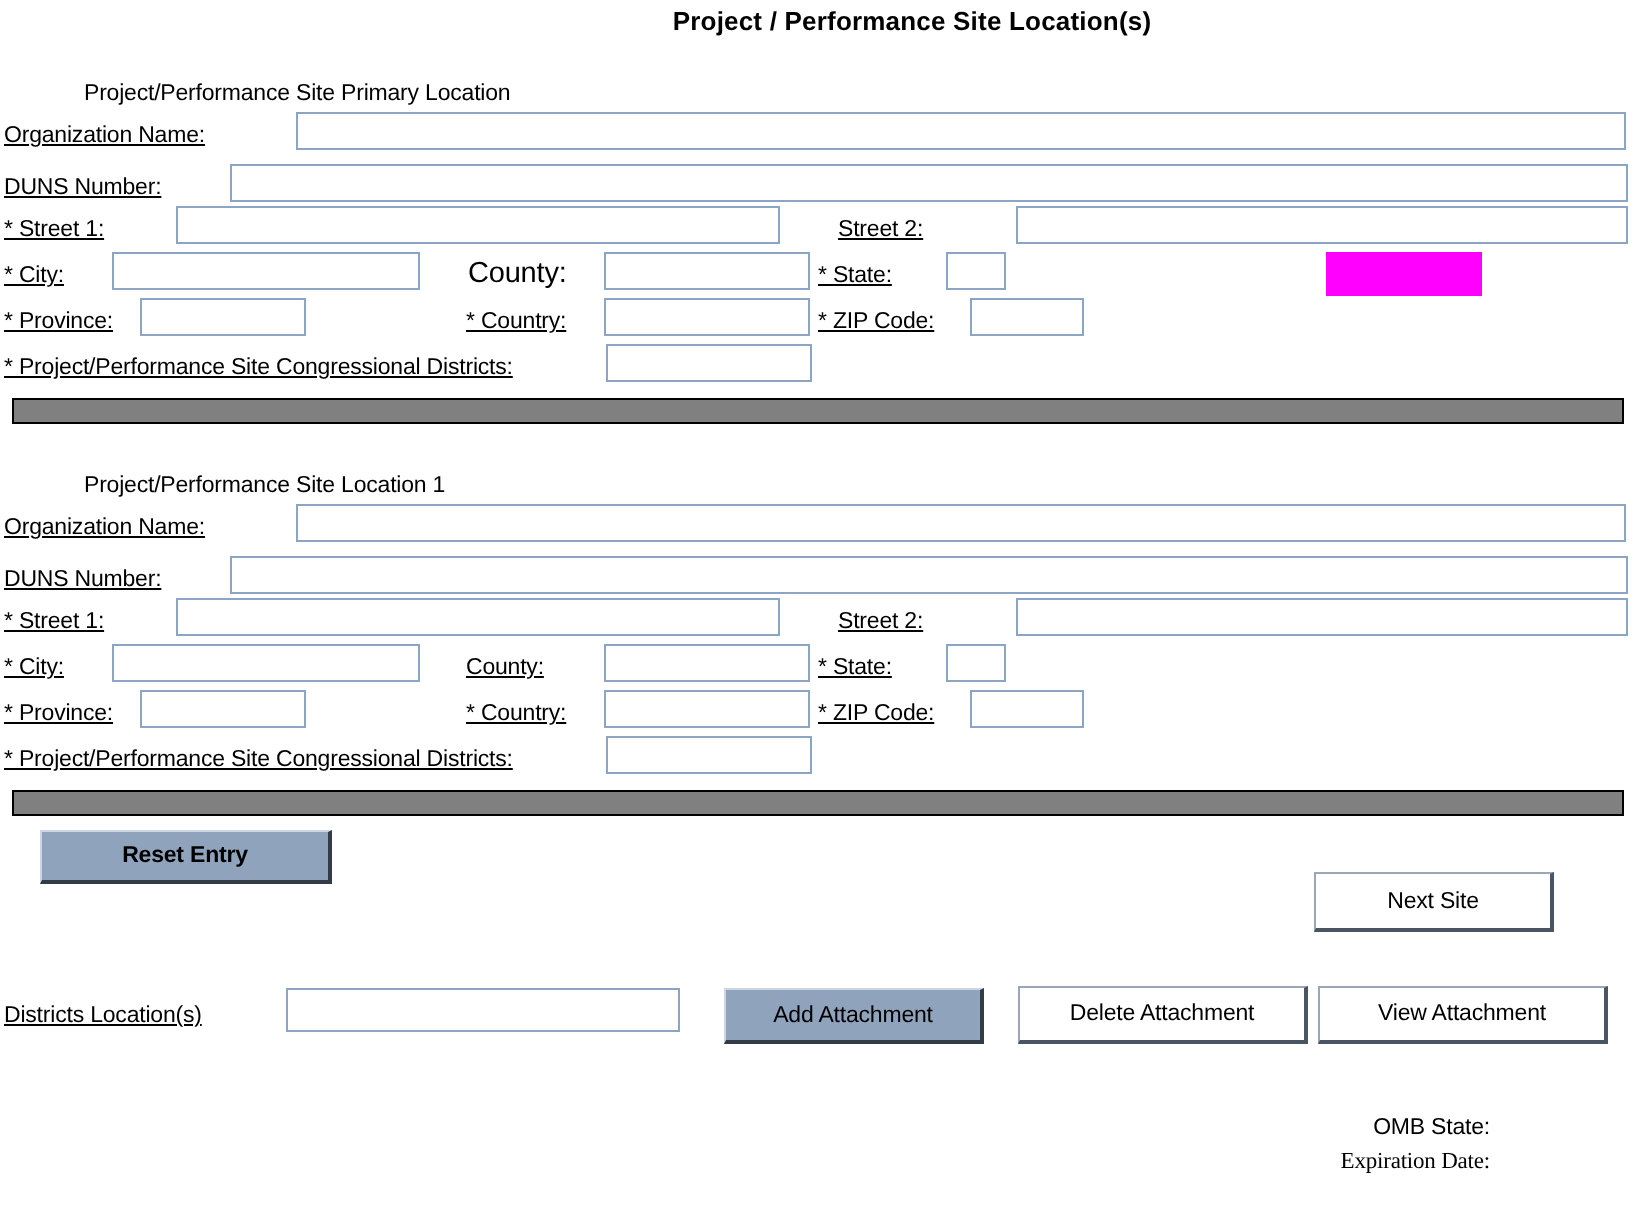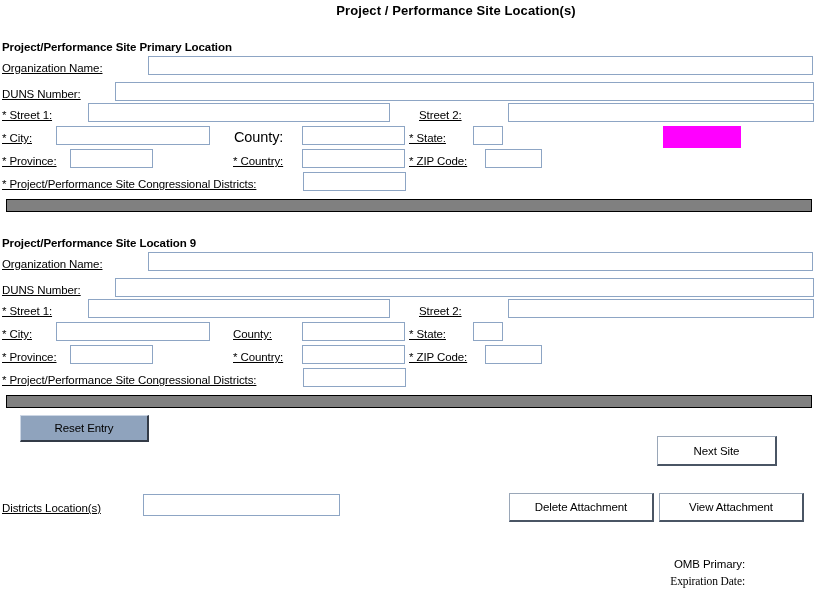--- a/index.html
+++ b/index.html
@@ -30,23 +30,24 @@
     font-size: 13px;
     font-weight: bold;
     letter-spacing: 0.1px;
     white-space: nowrap;
     padding-left: 47px;
   }
 
   
   .section-heading {
     font-size: 11.5px;
-    font-weight: bold;
-    white-space: nowrap;
-    letter-spacing: -0.1px;
+    font-weight: normal;
+    white-space: nowrap;
+    letter-spacing: -0.1px;
+    margin-left: 40px;
   }
 
   
   .lbl {
     font-size: 11.5px;
     white-space: nowrap;
     letter-spacing: -0.1px;
     color: #000;
     text-decoration: underline;
   }
@@ -156,21 +157,21 @@
   <div class="abs lbl" style="left:233px; top:155px;">* Country:</div>
   <input class="abs fld" style="left: 302px; top: 149px; width: 103px; height: 19px;" type="text" value="">
   <div class="abs lbl" style="left:409px; top:155px;">* ZIP Code:</div>
   <input class="abs fld" style="left: 485px; top: 149px; width: 57px; height: 19px;" type="text" value="">
 
   <div class="abs lbl" style="left:2px; top:178px;">* Project/Performance Site Congressional Districts:</div>
   <input class="abs fld" style="left: 303px; top: 172px; width: 103px; height: 19px;" type="text" value="">
 
   <div class="abs sep-bar" style="left:6px; top:199px; width:806px; height:13px;"></div>
 
-  <div class="abs section-heading" style="left:2px; top:237px;">Project/Performance Site Location 9</div>
+  <div class="abs section-heading" style="left:2px; top:237px;">Project/Performance Site Location 1</div>
 
   <div class="abs lbl" style="left:2px; top:258px;">Organization Name:</div>
   <input class="abs fld" style="left: 148px; top: 252px; width: 665px; height: 19px;" type="text" value="">
 
   <div class="abs lbl" style="left:2px; top:284px;">DUNS Number:</div>
   <input class="abs fld" style="left: 115px; top: 278px; width: 699px; height: 19px;" type="text" value="">
 
   <div class="abs lbl" style="left:2px; top:305px;">* Street 1:</div>
   <input class="abs fld" style="left: 88px; top: 299px; width: 302px; height: 19px;" type="text" value="">
   <div class="abs lbl" style="left:419px; top:305px;">Street 2:</div>
@@ -188,36 +189,39 @@
   <div class="abs lbl" style="left:233px; top:351px;">* Country:</div>
   <input class="abs fld" style="left: 302px; top: 345px; width: 103px; height: 19px;" type="text" value="">
   <div class="abs lbl" style="left:409px; top:351px;">* ZIP Code:</div>
   <input class="abs fld" style="left: 485px; top: 345px; width: 57px; height: 19px;" type="text" value="">
 
   <div class="abs lbl" style="left:2px; top:374px;">* Project/Performance Site Congressional Districts:</div>
   <input class="abs fld" style="left: 303px; top: 368px; width: 103px; height: 19px;" type="text" value="">
 
   <div class="abs sep-bar" style="left:6px; top:395px; width:806px; height:13px;"></div>
 
-  <div class="abs btn btn-filled" style="left:20px; top:415px; width:129px; height:27px;">
+  <div class="abs btn btn-filled" style="left:20px; top:415px; width:146px; height:27px;font-weight:bold;">
     <span>Reset Entry</span>
   </div>
 
   <div class="abs btn btn-plain" style="left:657px; top:436px; width:120px; height:30px;">
     <span>Next Site</span>
   </div>
 
   <div class="abs lbl" style="left:2px; top:502px;">Districts Location(s)</div>
   <input class="abs fld" style="left: 143px; top: 494px; width: 197px; height: 22px;" type="text" value="">
 
+  <div class="abs btn btn-filled" style="left:362px; top:494px; width:130px; height:28px;">
+    <span>Add Attachment</span>
+  </div>
 
   <div class="abs btn btn-plain" style="left:509px; top:493px; width:145px; height:29px;justify-content:center;">
     <span>Delete Attachment</span>
   </div>
 
   <div class="abs btn btn-plain" style="left:659px; top:493px; width:145px; height:29px;">
     <span>View  Attachment</span>
   </div>
 
-  <div class="abs omb-line" style="left:500px; top:558px; width:245px;">OMB Primary:</div>
+  <div class="abs omb-line" style="left:500px; top:558px; width:245px;">OMB State:</div>
   <div class="abs omb-line" style="left:500px; top:575px; width:245px;font-family:Liberation Serif, serif;">Expiration Date:</div>
 
 </div>
 
 </body></html>

